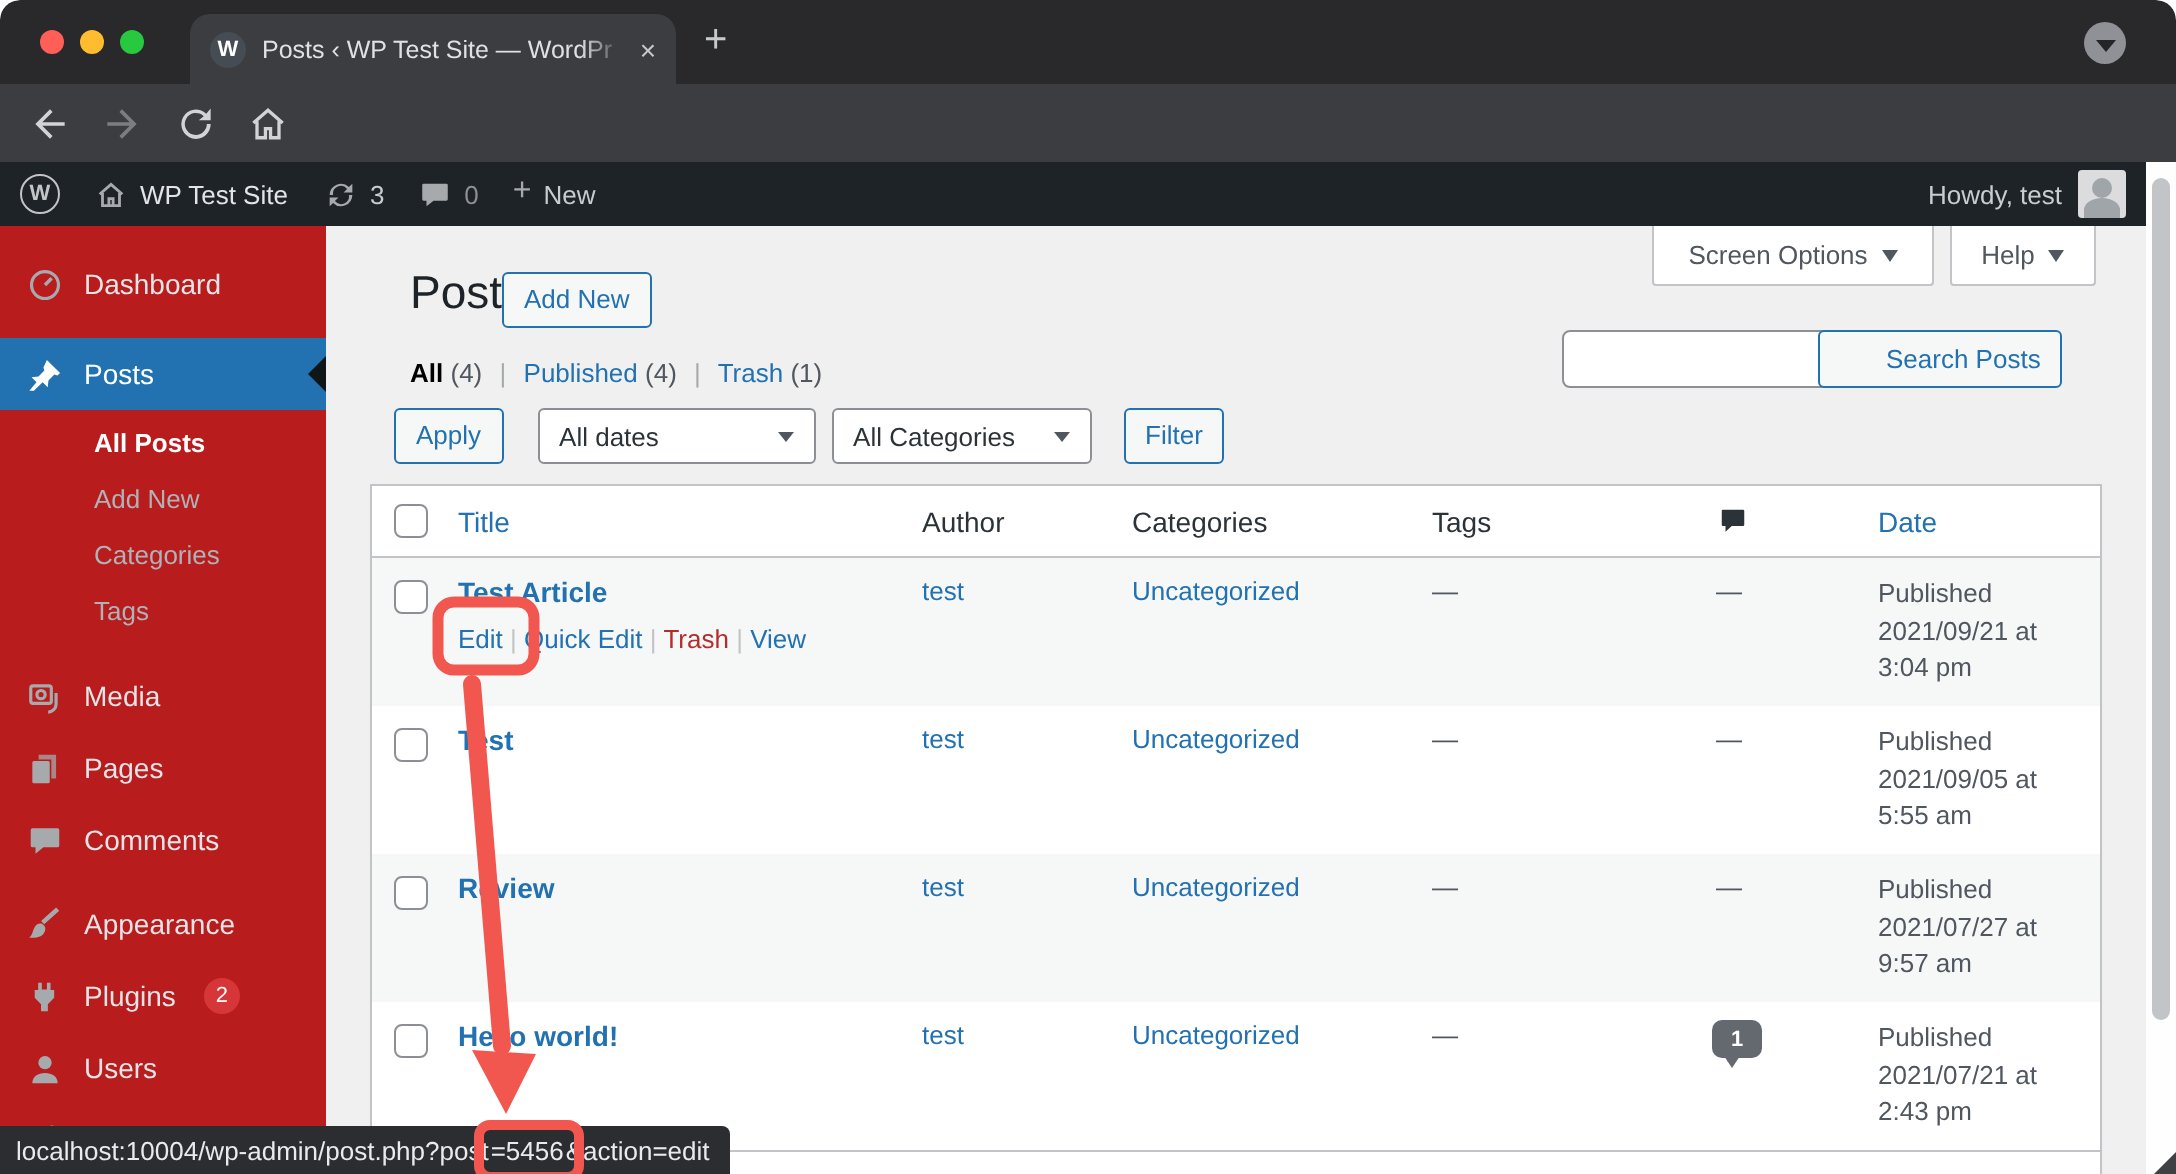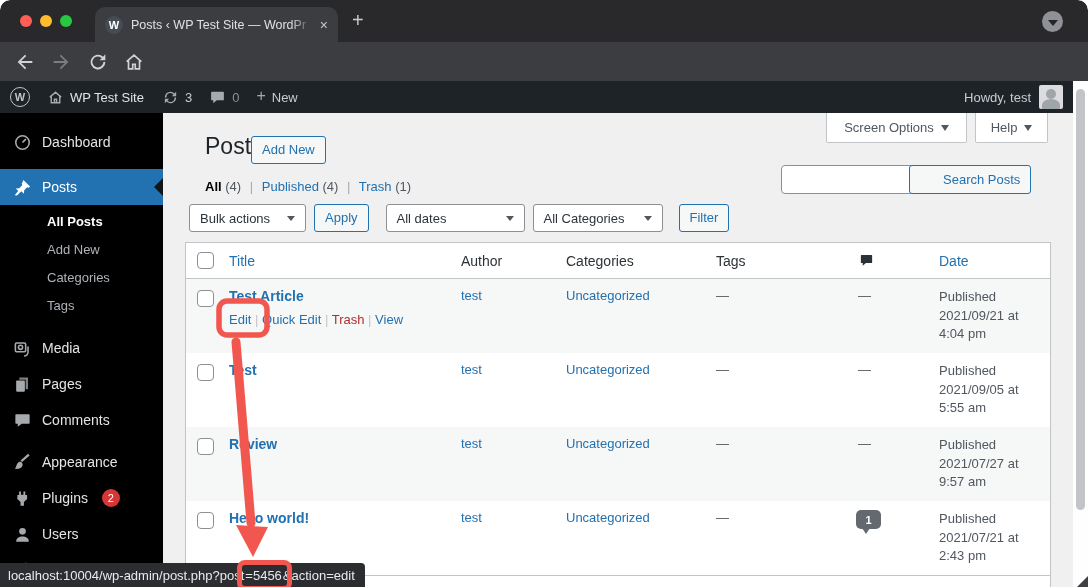--- a/index.html
+++ b/index.html
@@ -59,21 +59,21 @@
   .ab-site { margin-left:17px; color:#e2e4e7; }
   .ab-upd { margin-left:18px; }
   .ab-com { margin-left:17px; } .ab-com .cnt{ color:#8c8f94; }
   .ab-new { margin-left:17px; } .ab-new .plus{ font-size:16px; color:#a7aaad; margin-top:-2px;}
   .ab-howdy { margin-left:auto; margin-right:10px; display:flex; align-items:center; gap:8px; color:#c8cdd2;}
   .ab-avatar { width:24px; height:24px; background:#dcdcde; border-radius:2px; position:relative; overflow:hidden;}
   .ab-avatar::before{content:''; position:absolute; left:7px; top:4px; width:10px; height:10px; border-radius:50%; background:#a0a5aa;}
   .ab-avatar::after{content:''; position:absolute; left:3px; top:14px; width:18px; height:12px; border-radius:50% 50% 0 0; background:#a0a5aa;}
 
   
-  .sidebar { position:absolute; left:0; top:113px; width:163px; height:474px; background:#000000;
+  .sidebar { position:absolute; left:0; top:113px; width:163px; height:474px; background:#b91c1c;
         color:#e2e4e7; font-size:14px; }
   .menu-item { height:36px; display:flex; align-items:center; gap:10px; padding-left:13px; position:relative;}
   .menu-item svg { width:19px; height:19px; color:#a7aaad; flex:0 0 19px;}
   .menu-item.active { background:#2271b1; color:#fff; }
   .menu-item.active svg { color:#fff; }
   .menu-item.active::after { content:''; position:absolute; right:0; top:50%; transform:translateY(-50%);
         border-top:9px solid transparent; border-bottom:9px solid transparent; border-right:9px solid #101517; }
   .mt-dash{margin-top:11px}
   .mt-posts{margin-top:9px}
   .submenu { padding:3px 16px 5px 0; font-size:13px; }
@@ -342,24 +342,20 @@
       <span>(4)</span>
       <span class="sep">|</span>
       <a>Published</a>
       <span>(4)</span>
       <span class="sep">|</span>
       <a>Trash</a>
       <span>(1)</span>
     </div>
 
     <div class="tablenav">
-      <div class="select sel-bulk">
-        <span>Bulk actions</span>
-          <span class="chev"></span>
-      </div>
       <span class="btn-sec btn-apply">Apply</span>
       <div class="select sel-dates">
         <span>All dates</span>
           <span class="chev"></span>
       </div>
       <div class="select sel-cats">
         <span>All Categories</span>
           <span class="chev"></span>
       </div>
       <span class="btn-sec btn-filter">Filter</span>
@@ -393,21 +389,21 @@
             <a>View</a>
           </div>
         </span>
         <a class="cell-link">test</a>
         <a class="cell-link">Uncategorized</a>
         <span class="dash">—</span>
         <span class="dash" style="margin-left:12px">—</span>
         <span class="datecell">
           <span>Published</span><br>
           <span>2021/09/21 at</span><br>
-          <span>4:04 pm</span>
+          <span>3:04 pm</span>
         </span>
       </div>
 
       <div class="trow row">
         <span class="checkbox"></span>
         <span><a class="row-title">Test</a></span>
         <a class="cell-link">test</a>
         <a class="cell-link">Uncategorized</a>
         <span class="dash">—</span>
         <span class="dash" style="margin-left:12px">—</span>

